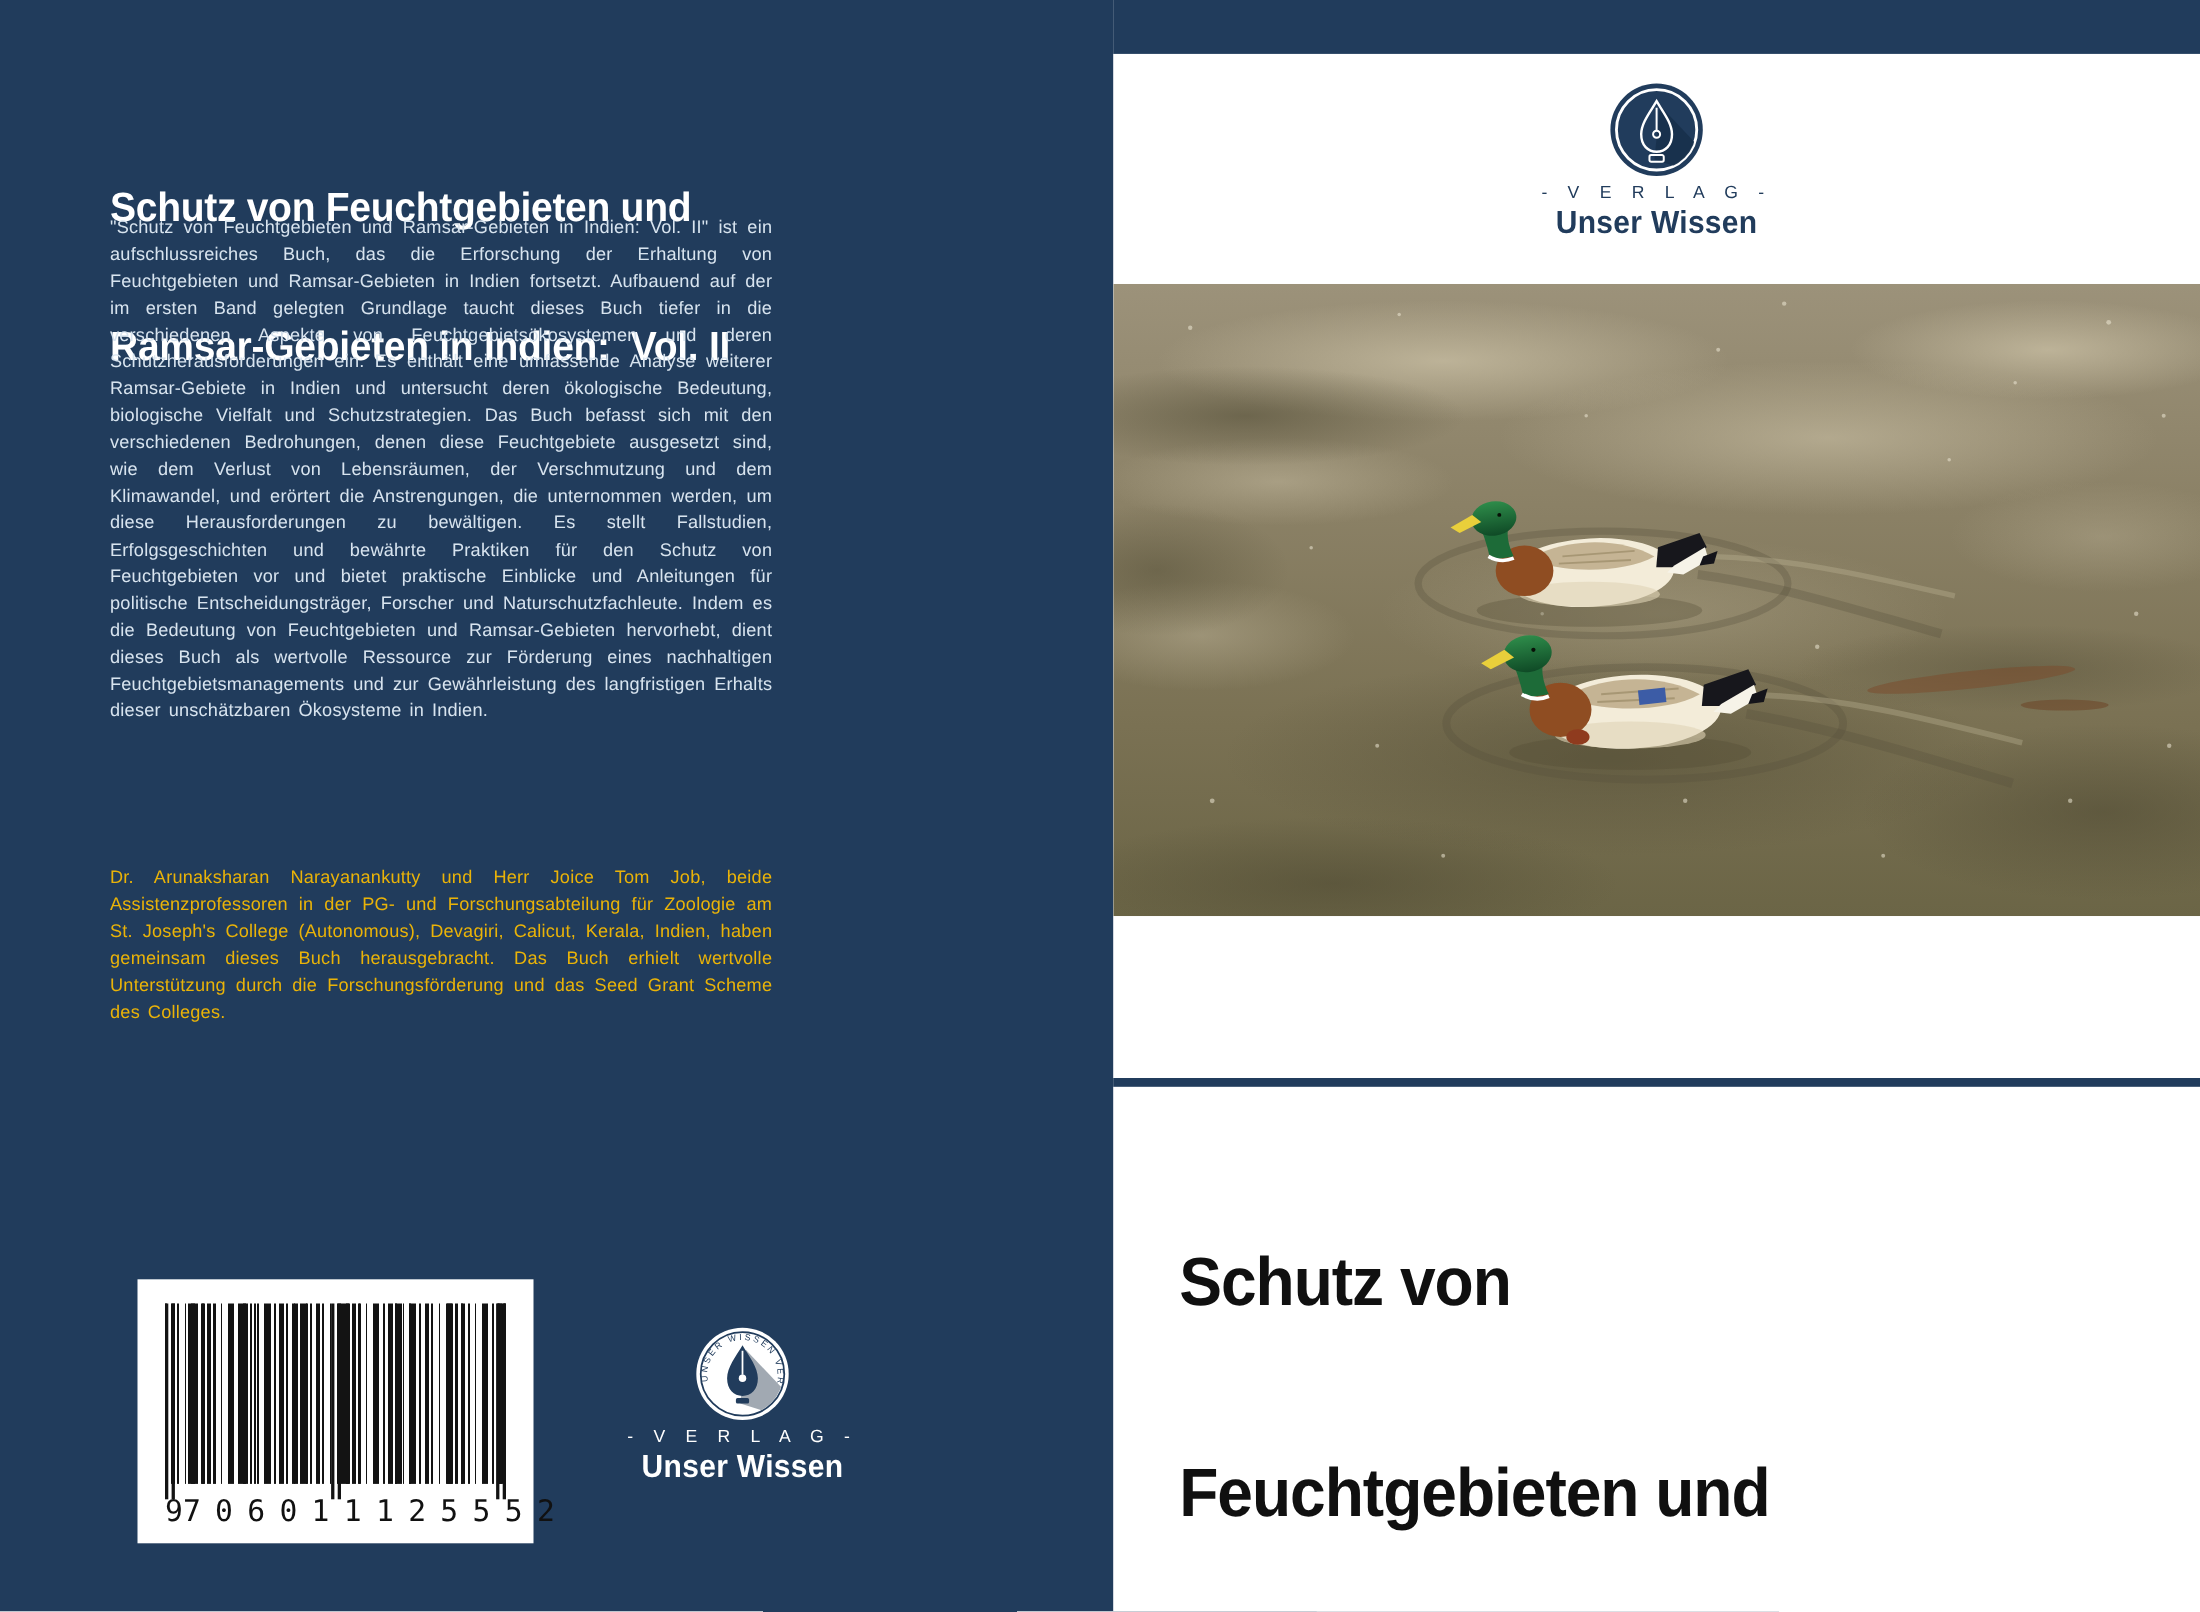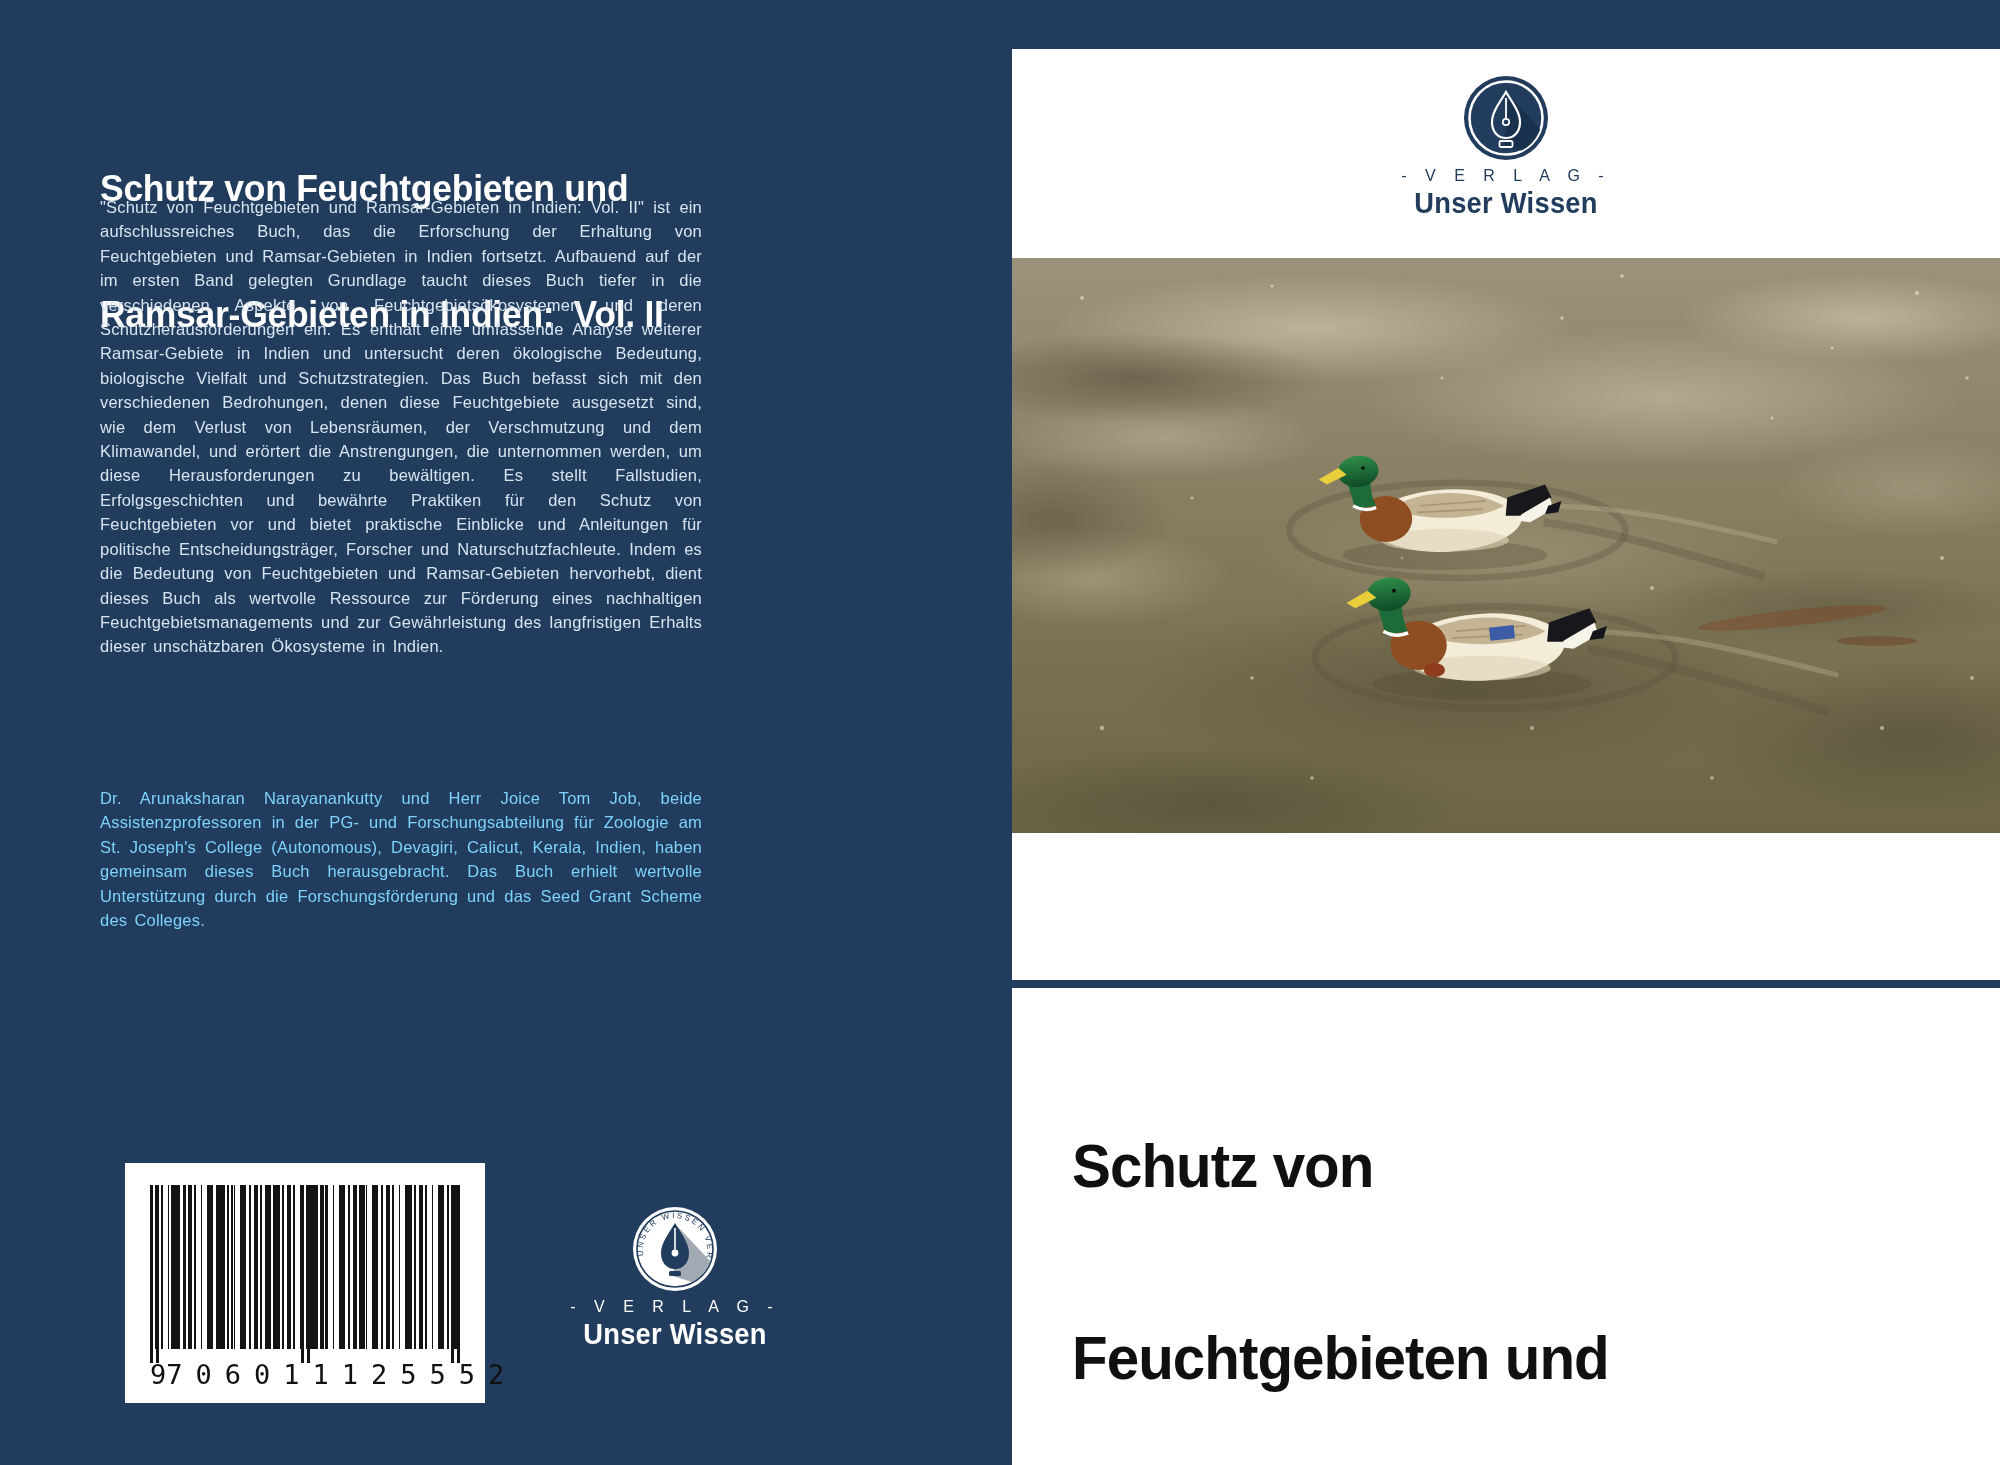--- a/index.html
+++ b/index.html
@@ -7,21 +7,21 @@
         font-family:"Liberation Sans",sans-serif;}
 
   
   .back{position:absolute;left:0;top:0;width:1177px;height:1465px;background:#213C5C;padding-left:20px;}
   .back-title{position:absolute;left:100px;top:84px;color:#ffffff;font-weight:bold;
               font-size:37px;line-height:42px;letter-spacing:-.3px;
               transform:scaleX(.96);transform-origin:left top;white-space:pre-wrap;}
   .back-desc{position:absolute;left:100px;top:195px;width:602px;color:#D8E4EF;
              font-size:16.5px;line-height:24.4px;text-align:justify;
              letter-spacing:.2px;word-spacing:2.4px;}
-  .back-bio{position:absolute;left:100px;top:786px;width:602px;color:#7dd3fc;
+  .back-bio{position:absolute;left:100px;top:786px;width:602px;color:#eab308;
             font-size:16.5px;line-height:24.4px;text-align:justify;
             letter-spacing:.2px;word-spacing:2.4px;}
 
   
   .barcode-box{position:absolute;left:125px;top:1163px;width:360px;height:240px;background:#ffffff;}
   .bars{position:absolute;left:25px;top:22px;width:310px;height:164px;
         background:
           repeating-linear-gradient(90deg,
             #131313 0 2px, transparent 2px 5px,
             #131313 5px 9px, transparent 9px 11px,

